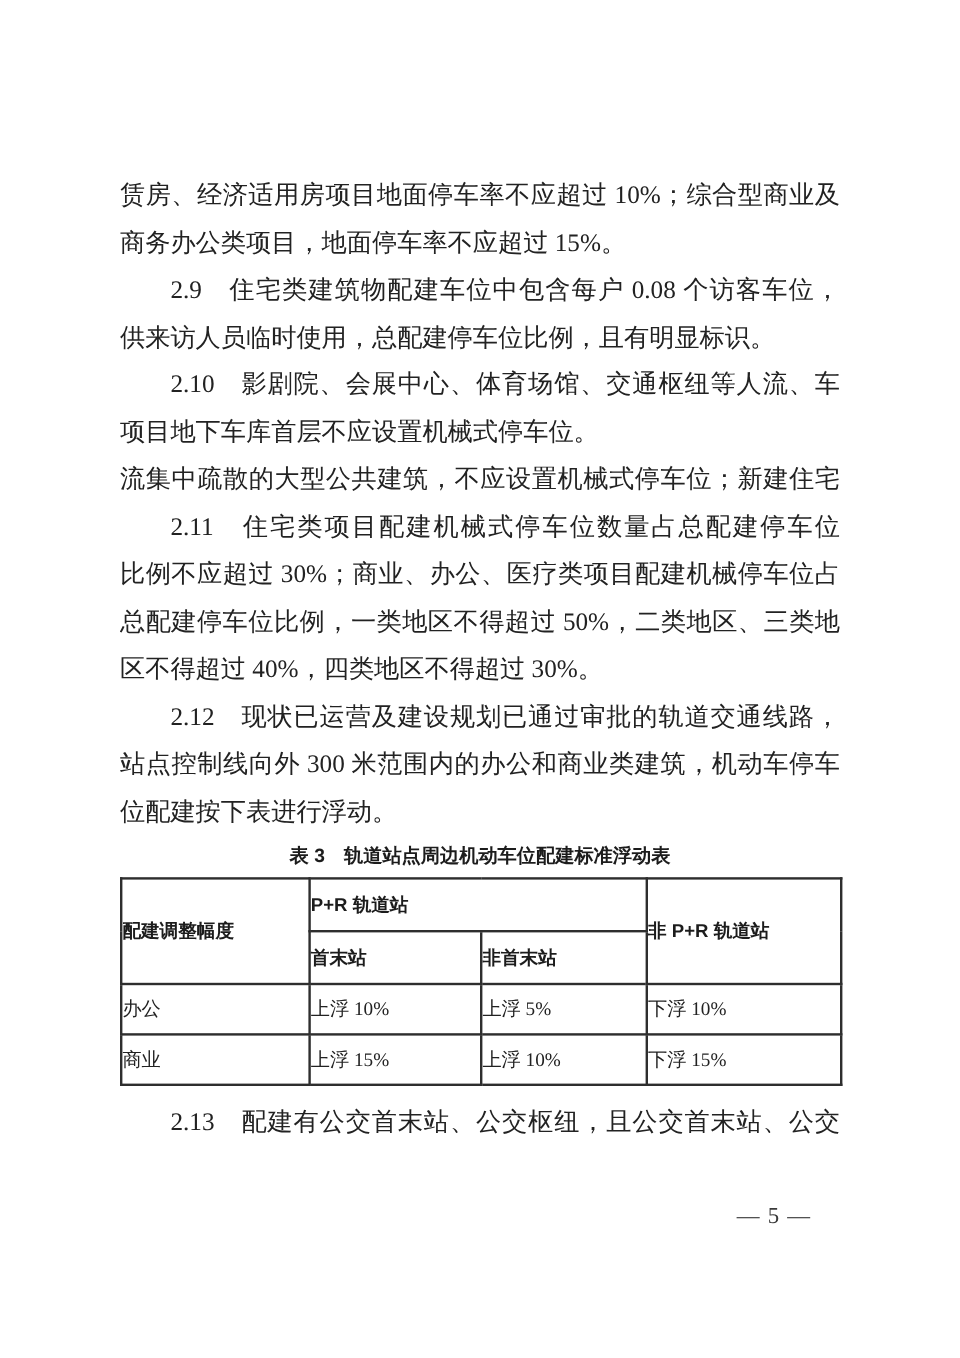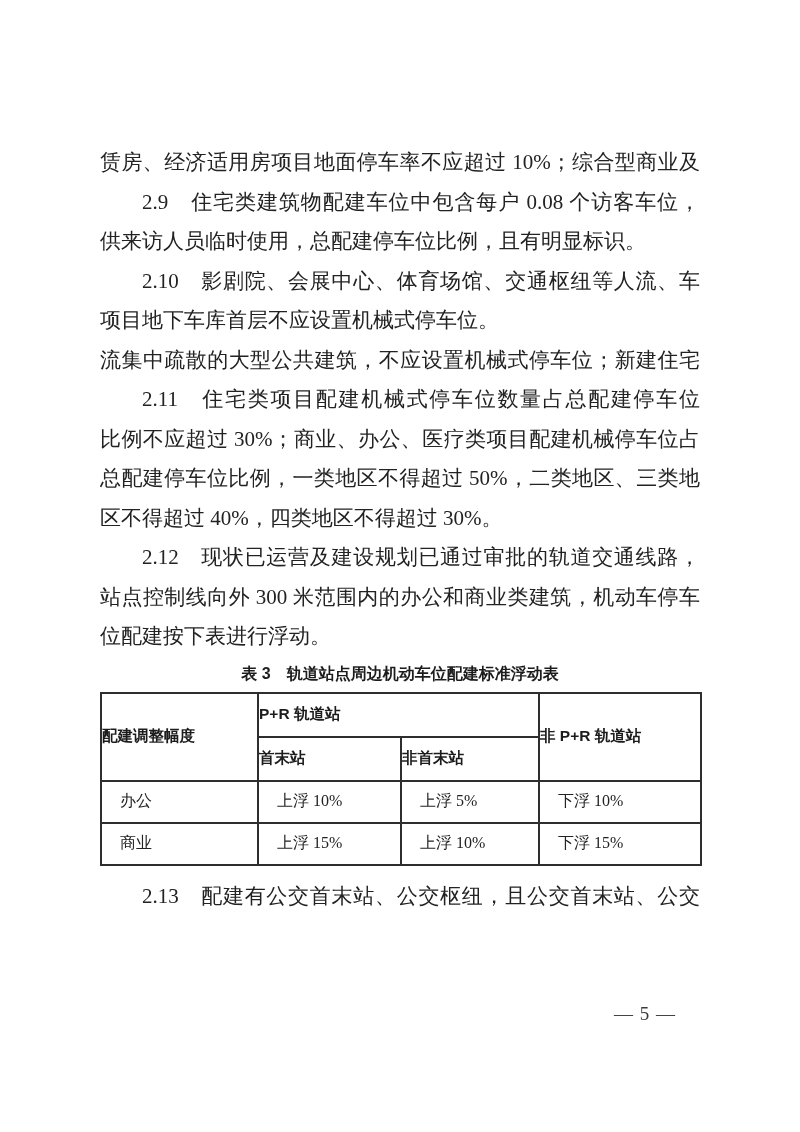--- a/index.html
+++ b/index.html
@@ -54,21 +54,20 @@
     font-family: "Liberation Sans", "DejaVu Sans", sans-serif;
     font-weight: 700;
     font-size: 15.5px;
     color: #1c1c1c;
   }
   table.std-table td {
     font-family: "Liberation Serif", "DejaVu Serif", serif;
     font-weight: 400;
     font-size: 16px;
     color: #222222;
-    padding-left: 18px;
   }
   tr.hrow { height: 44px; }
   tr.drow { height: 42px; }
 
   .note { margin-top: 10px; }
   .nline {
     font-size: 14px;
     height: 23px;
     line-height: 23px;
     white-space: nowrap;
@@ -94,20 +93,21 @@
   }
 </style>
 </head>
 <body>
 
 <div class="page">
   <div class="content">
 
     <div id="doc-paragraphs">
         <div class="bline just">赁房、经济适用房项目地面停车率不应超过 10%；综合型商业及</div>
+        <div class="bline">商务办公类项目，地面停车率不应超过 15%。</div>
         <div class="bline just ind">2.9　住宅类建筑物配建车位中包含每户 0.08 个访客车位，</div>
         <div class="bline">供来访人员临时使用，总配建停车位比例，且有明显标识。</div>
         <div class="bline just ind">2.10　影剧院、会展中心、体育场馆、交通枢纽等人流、车</div>
         <div class="bline">项目地下车库首层不应设置机械式停车位。</div>
         <div class="bline just">流集中疏散的大型公共建筑，不应设置机械式停车位；新建住宅</div>
         <div class="bline just ind">2.11　住宅类项目配建机械式停车位数量占总配建停车位</div>
         <div class="bline just">比例不应超过 30%；商业、办公、医疗类项目配建机械停车位占</div>
         <div class="bline just">总配建停车位比例，一类地区不得超过 50%，二类地区、三类地</div>
         <div class="bline">区不得超过 40%，四类地区不得超过 30%。</div>
         <div class="bline just ind">2.12　现状已运营及建设规划已通过审批的轨道交通线路，</div>

